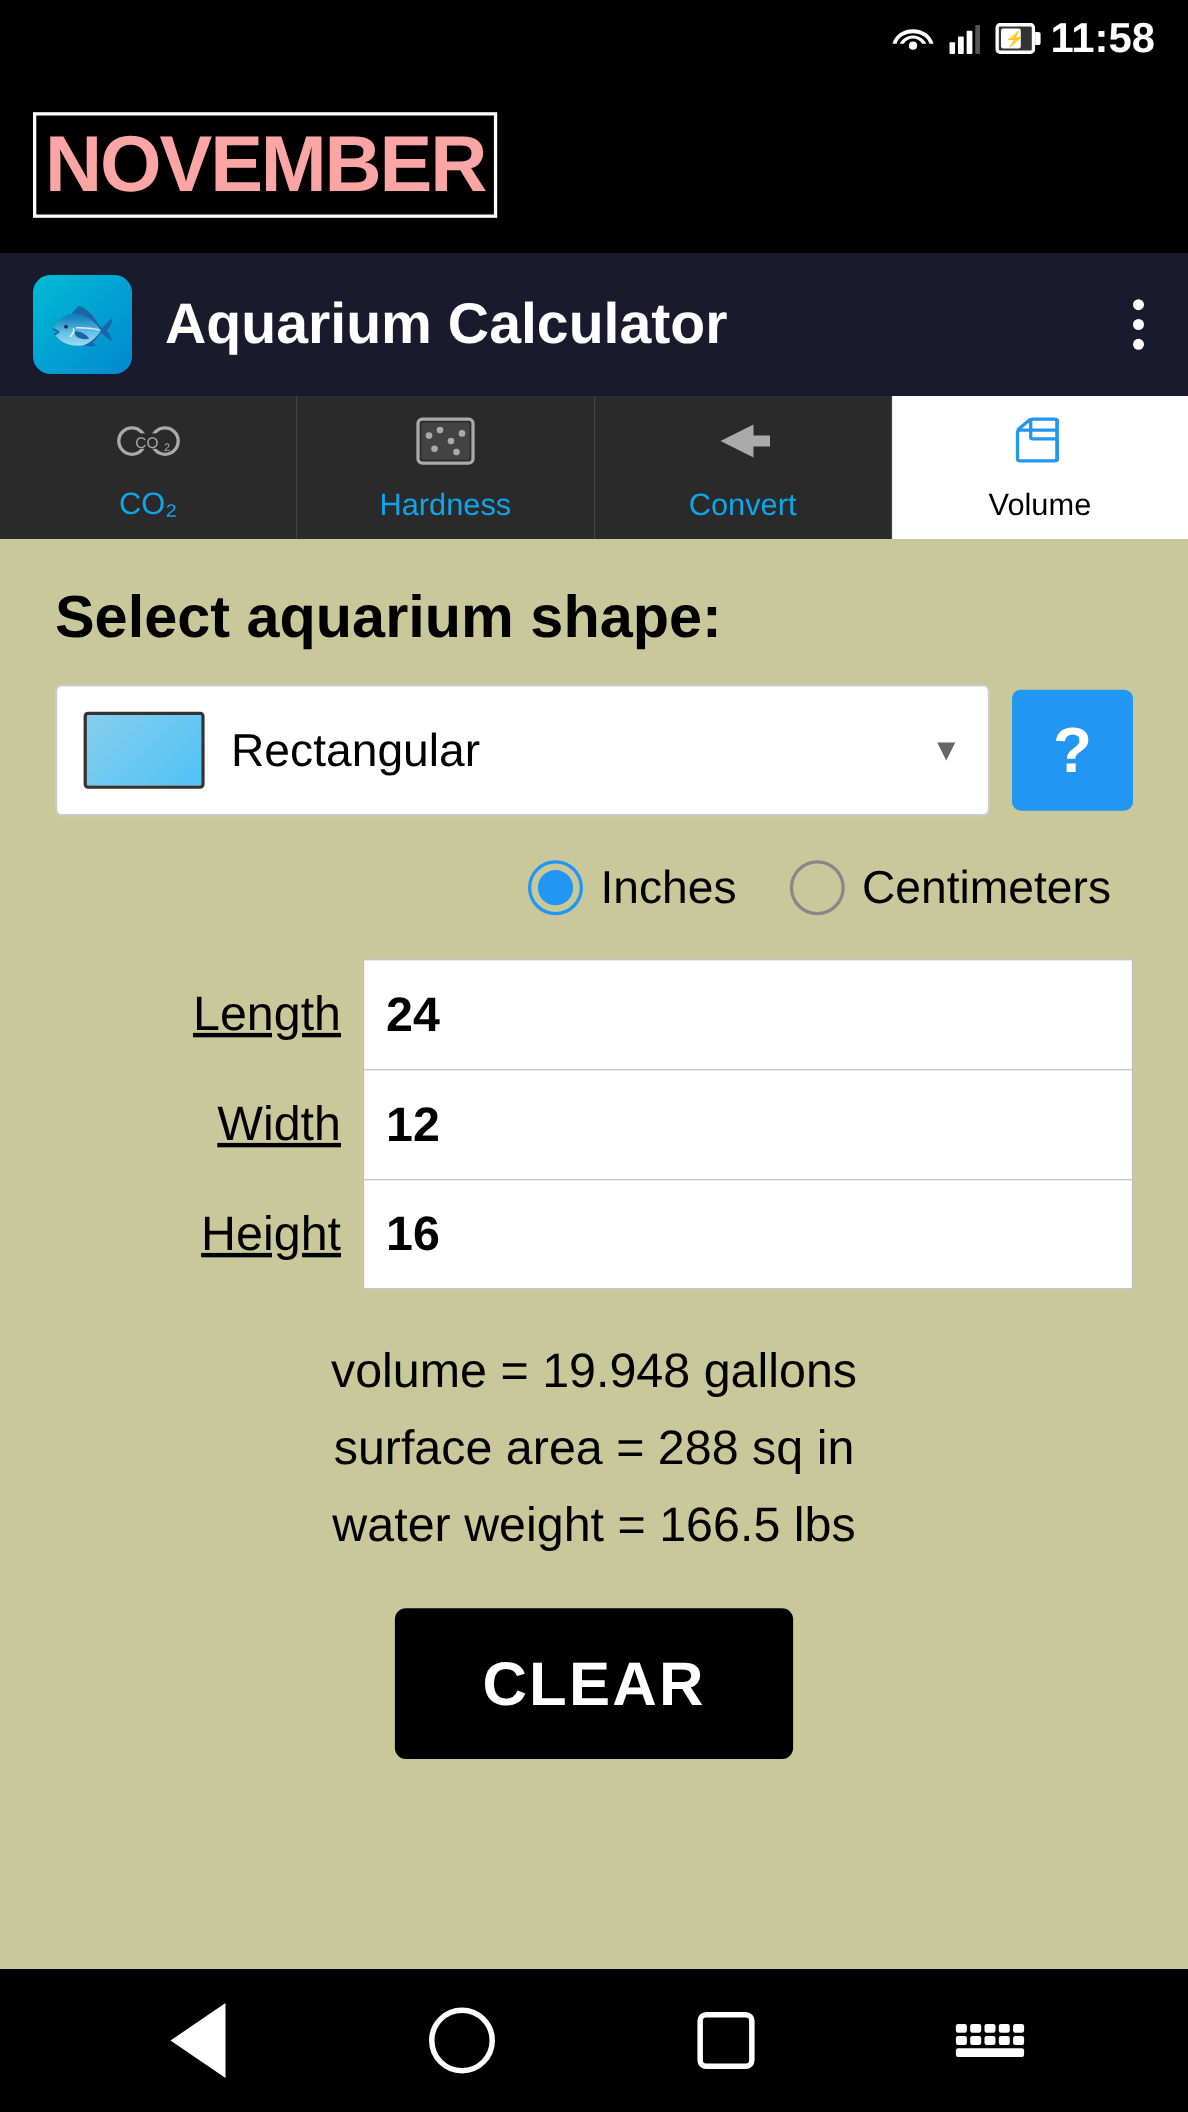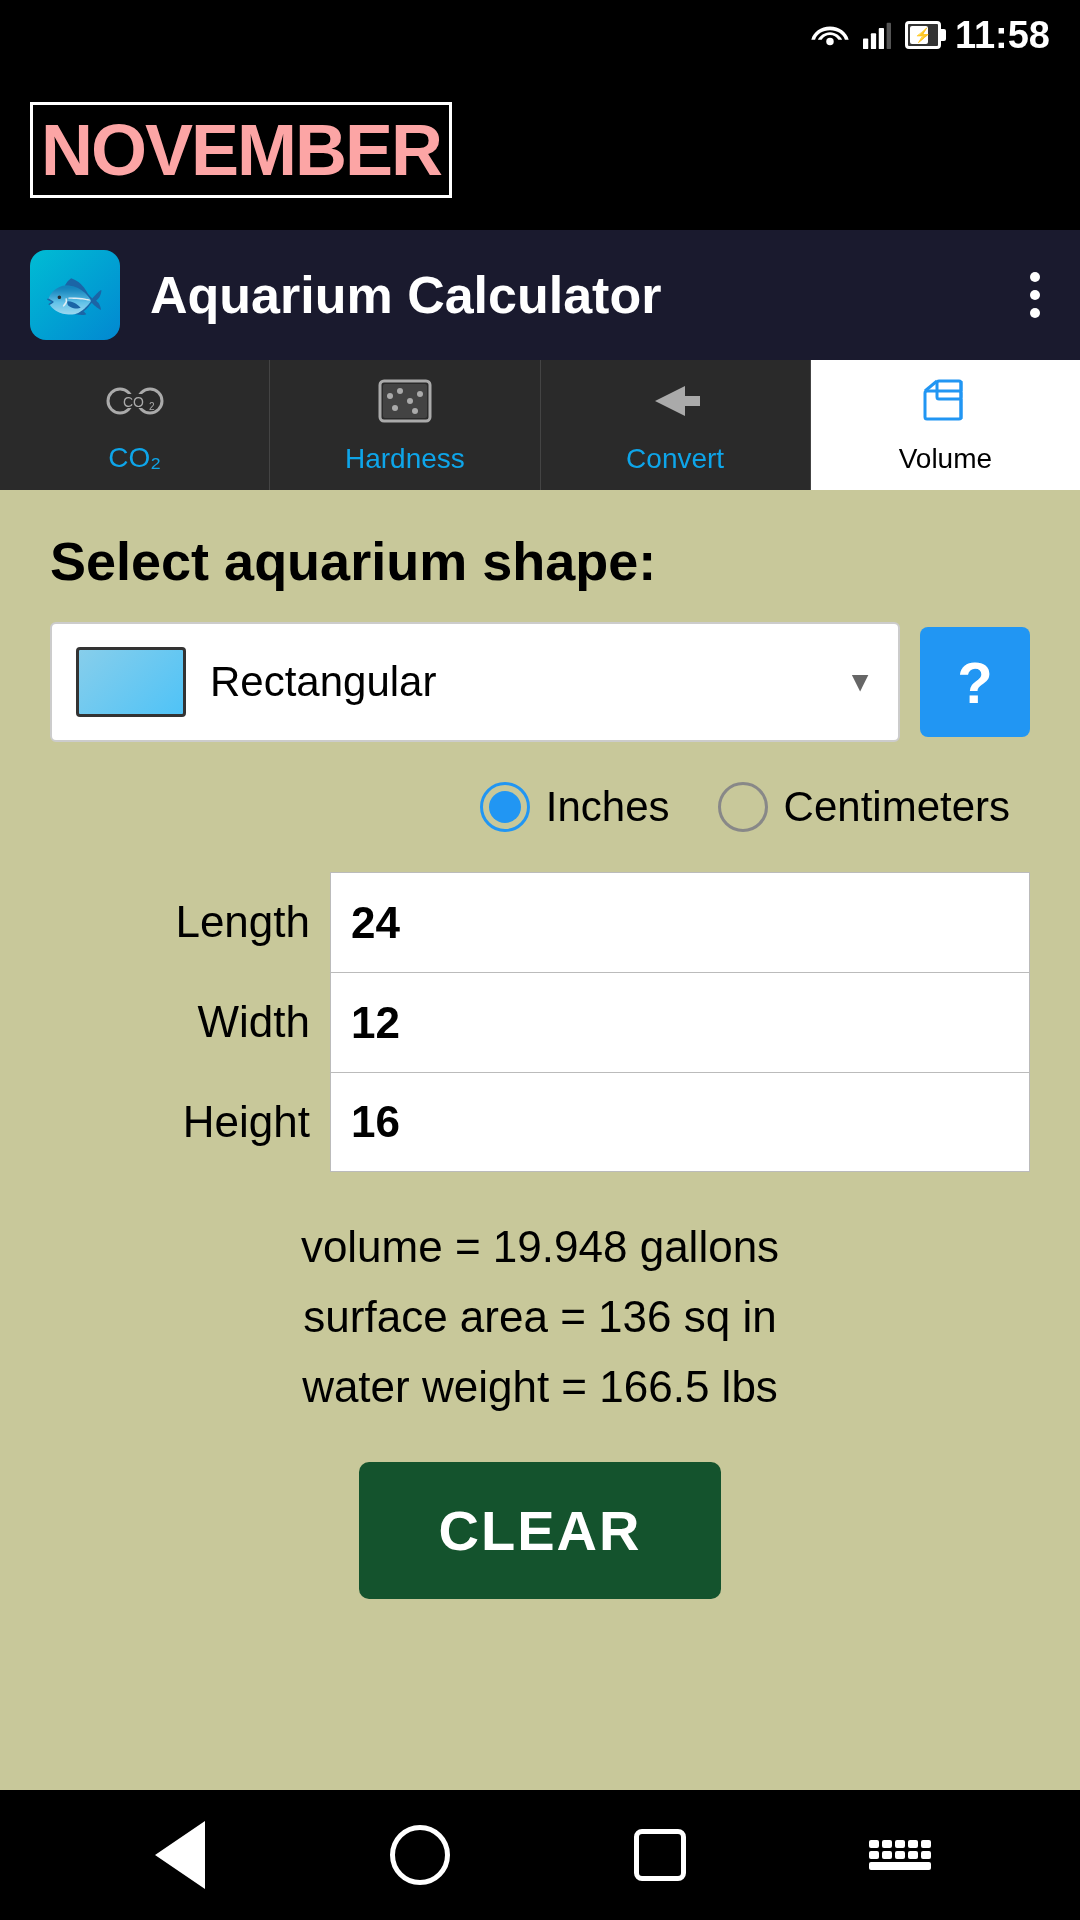--- a/index.html
+++ b/index.html
@@ -340,20 +340,21 @@
     }
 
     .field-label {
       width: 280px;
       display: flex;
       align-items: center;
       justify-content: flex-end;
       font-size: 44px;
       color: #000;
       padding-right: 20px;
+      text-decoration: underline;
     }
 
     .field-input {
       flex: 1;
       background: #fff;
       border: 1px solid #bbb;
       border-bottom: none;
       padding: 0 20px;
       font-size: 44px;
       color: #000;
@@ -374,21 +375,21 @@
     }
 
     .result-line {
       font-size: 44px;
       color: #000;
       text-align: center;
     }
 
     
     .clear-button {
-      background: #14532d;
+      background: #000000;
       color: #fff;
       border: none;
       border-radius: 10px;
       padding: 36px 80px;
       font-size: 56px;
       font-weight: bold;
       cursor: pointer;
       align-self: center;
       letter-spacing: 2px;
     }
@@ -588,21 +589,21 @@
       <input class="field-input" type="number" value="12" style="">
     </div>
     <div class="field-row">
       <span class="field-label">Height</span>
       <input class="field-input" type="number" value="16" style="">
     </div>
   </div>
 
   <div class="results">
     <p class="result-line">volume = 19.948 gallons</p>
-    <p class="result-line">surface area = 136 sq in</p>
+    <p class="result-line">surface area = 288 sq in</p>
     <p class="result-line">water weight = 166.5 lbs</p>
   </div>
 
   <button class="clear-button">CLEAR</button>
 
 </div>
 
 <div class="bottom-nav">
   <div class="nav-btn">
     <div class="nav-back"></div>

